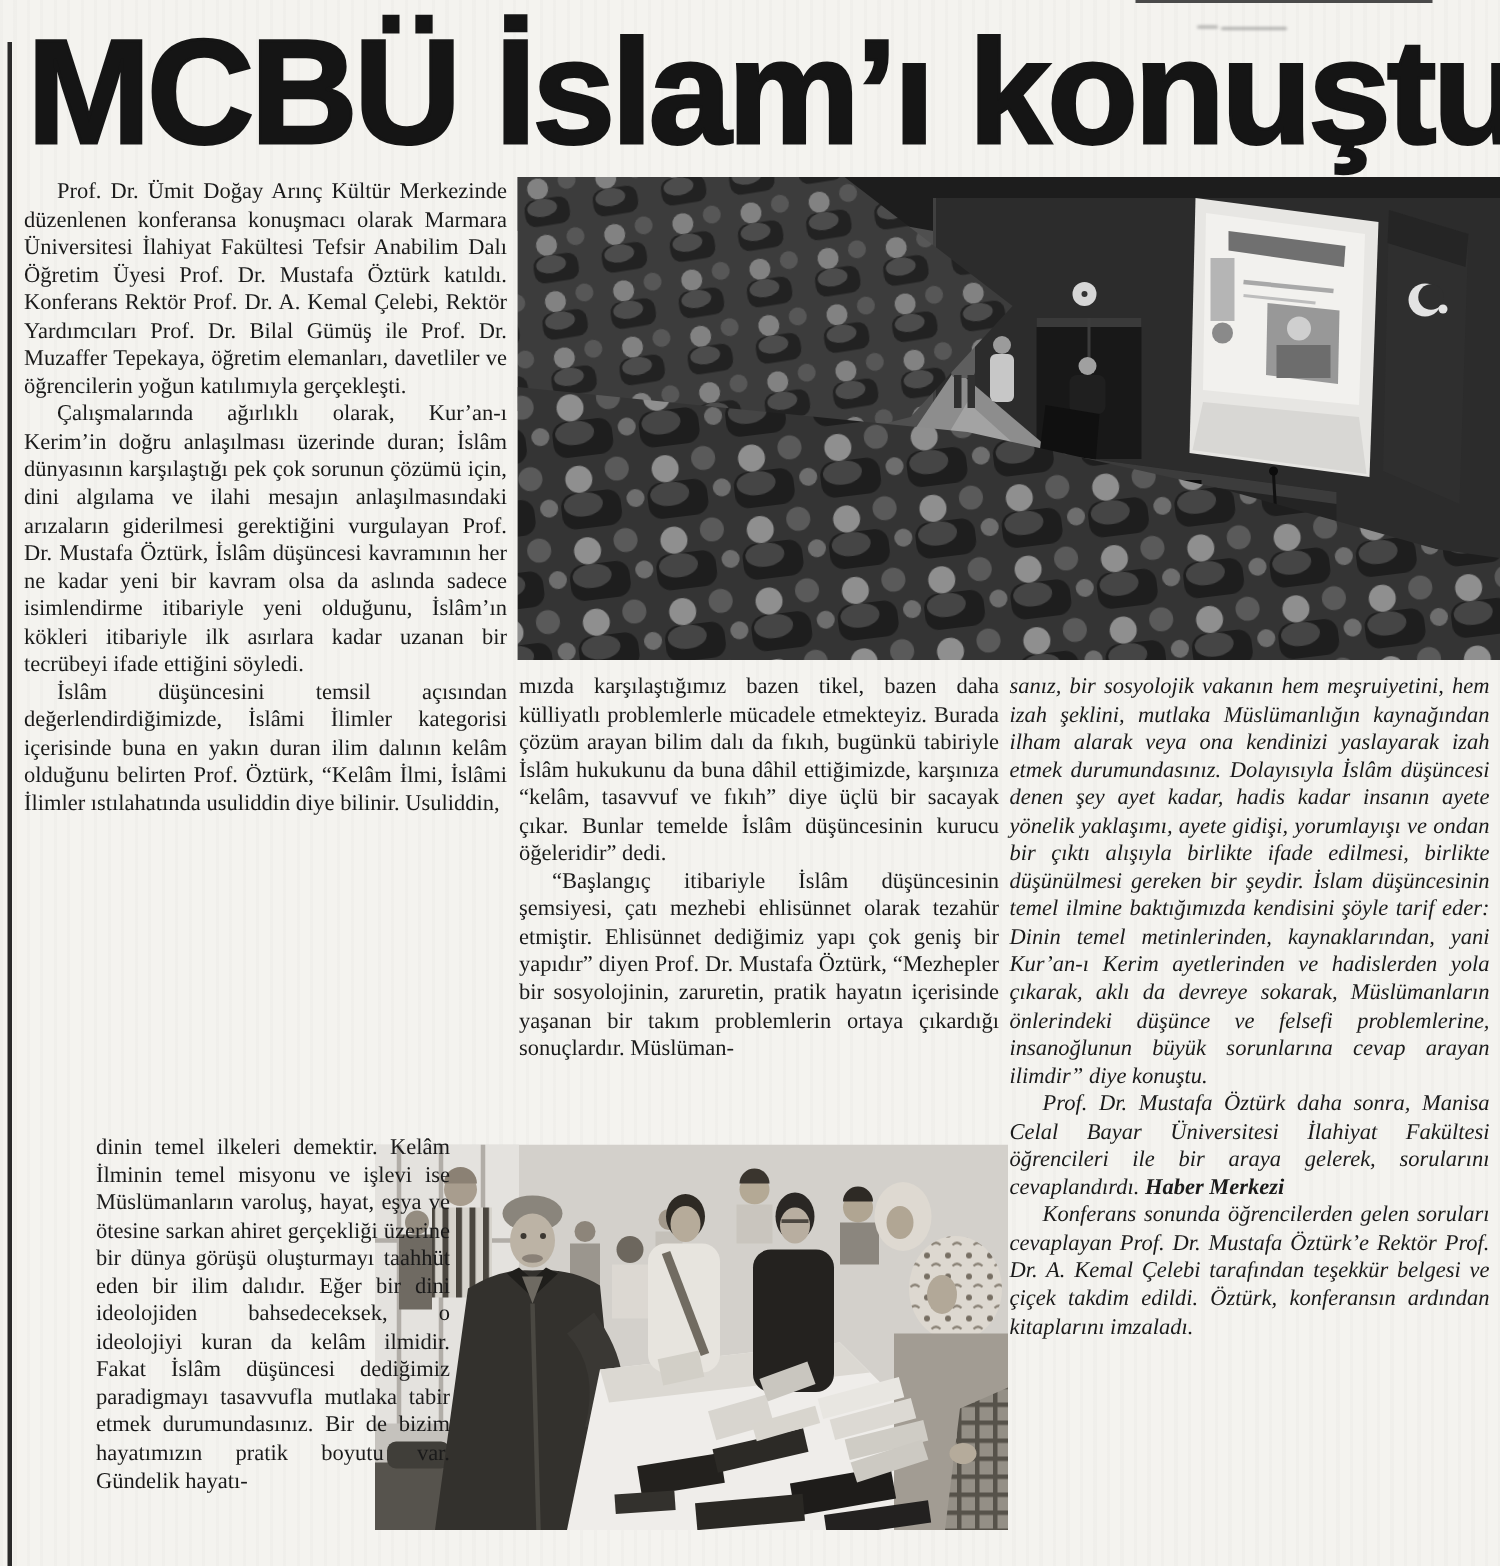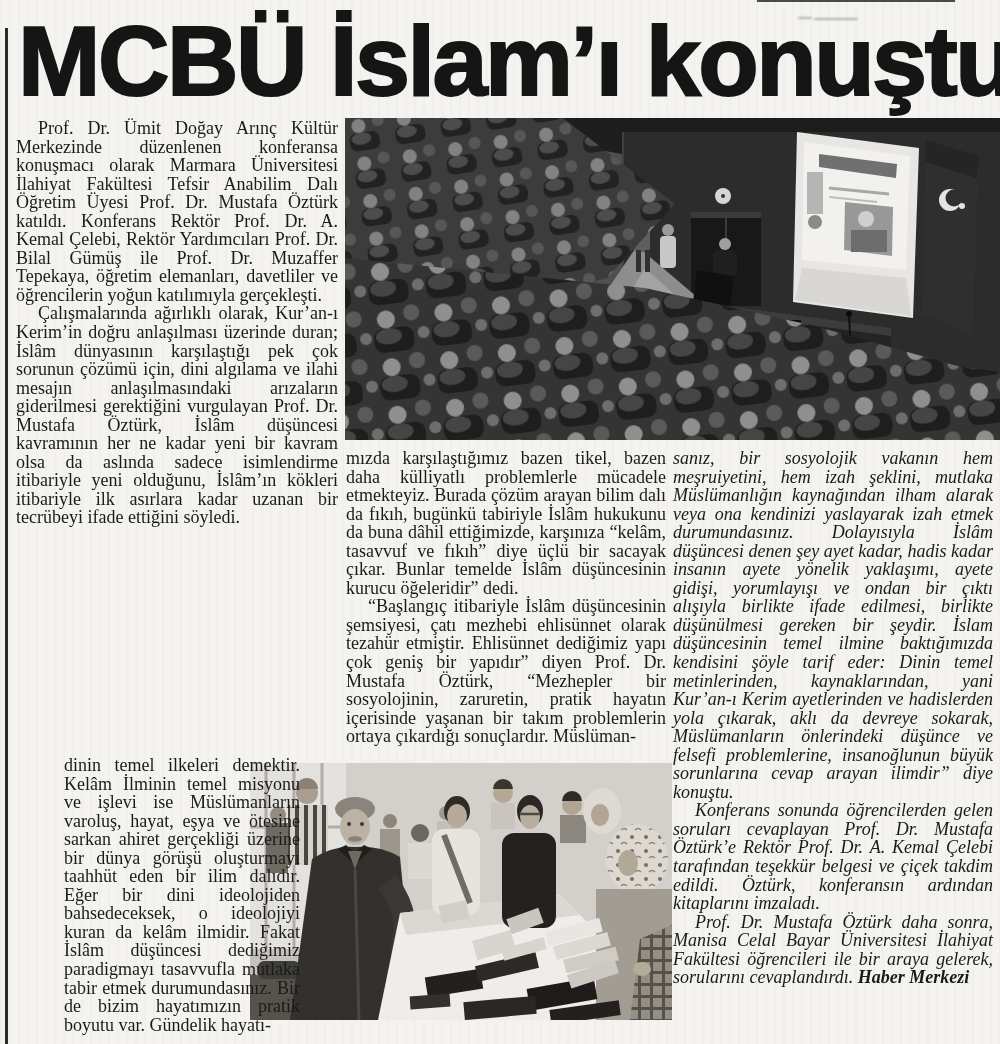--- a/index.html
+++ b/index.html
@@ -15,21 +15,21 @@
   .smudge{position:absolute;left:798px;top:15px;width:62px;height:9px;opacity:.55;filter:blur(1px);}
   .smudge i{display:block;height:2px;background:#777;border-radius:2px;margin-top:2px;}
   .smudge i:first-child{width:14px;margin-left:0;}
   .smudge i:last-child{width:44px;margin-left:16px;margin-top:-1px;}
   .headline{
     position:absolute;left:18px;top:4px;margin:0;white-space:nowrap;
     font-family:"Liberation Sans", sans-serif;font-weight:bold;
     font-size:99px;letter-spacing:-2.5px;color:#151515;
     -webkit-text-stroke:2px #151515;
   }
-  .col{position:absolute;text-align:justify;font-size:18px;line-height:18.55px;}
+  .col{position:absolute;text-align:justify;font-size:15px;line-height:18.55px;}
   .col p{margin:0;}
   .col p.indent{text-indent:22px;}
   #left-a{left:16px;top:119px;width:322px;}
   #left-b{left:16px;top:756px;width:236px;margin-left:48px;}
   #mid{left:346px;top:449px;width:320px;}
   #right{left:673px;top:449px;width:320px;font-style:italic;}
   .byline{font-weight:bold;}
   .photo{position:absolute;display:block;}
   #photo-top{left:345px;top:118px;}
   #photo-bottom{left:250px;top:763px;}
@@ -231,31 +231,32 @@
     <rect x="214" y="236" width="72" height="18" fill="#2a2824" transform="rotate(-5 250 245)"></rect>
     <rect x="160" y="232" width="40" height="13" fill="#33312d" transform="rotate(-4 180 238)"></rect>
     <rect x="318" y="204" width="50" height="14" fill="#ccc9c2" transform="rotate(-18 343 211)"></rect>
     <rect x="300" y="242" width="70" height="15" fill="#232120" transform="rotate(-8 335 249)"></rect>
   </g>
 </svg>
 
 <div id="left-a" class="col">
   <p class="indent">Prof. Dr. Ümit Doğay Arınç Kültür Merkezinde düzenlenen konferansa konuşmacı olarak Marmara Üniversitesi İlahiyat Fakültesi Tefsir Anabilim Dalı Öğretim Üyesi Prof. Dr. Mustafa Öztürk katıldı. Konferans Rektör Prof. Dr. A. Kemal Çelebi, Rektör Yardımcıları Prof. Dr. Bilal Gümüş ile Prof. Dr. Muzaffer Tepekaya, öğretim elemanları, davetliler ve öğrencilerin yoğun katılımıyla gerçekleşti.</p>
   <p class="indent">Çalışmalarında ağırlıklı olarak, Kur’an-ı Kerim’in doğru anlaşılması üzerinde duran; İslâm dünyasının karşılaştığı pek çok sorunun çözümü için, dini algılama ve ilahi mesajın anlaşılmasındaki arızaların giderilmesi gerektiğini vurgulayan Prof. Dr. Mustafa Öztürk, İslâm düşüncesi kavramının her ne kadar yeni bir kavram olsa da aslında sadece isimlendirme itibariyle yeni olduğunu, İslâm’ın kökleri itibariyle ilk asırlara kadar uzanan bir tecrübeyi ifade ettiğini söyledi.</p>
+  <p class="indent">İslâm düşüncesini temsil açısından değerlendirdiğimizde, İslâmi İlimler kategorisi içerisinde buna en yakın duran ilim dalının kelâm olduğunu belirten Prof. Öztürk, “Kelâm İlmi, İslâmi İlimler ıstılahatında usuliddin diye bilinir. Usuliddin,</p>
 </div>
 
 <div id="left-b" class="col">
   <p>dinin temel ilkeleri demektir. Kelâm İlminin temel misyonu ve işlevi ise Müslümanların varoluş, hayat, eşya ve ötesine sarkan ahiret gerçekliği üzerine bir dünya görüşü oluşturmayı taahhüt eden bir ilim dalıdır. Eğer bir dini ideolojiden bahsedeceksek, o ideolojiyi kuran da kelâm ilmidir. Fakat İslâm düşüncesi dediğimiz paradigmayı tasavvufla mutlaka tabir etmek durumundasınız. Bir de bizim hayatımızın pratik boyutu var. Gündelik hayatı-</p>
 </div>
 
 <div id="mid" class="col">
   <p>mızda karşılaştığımız bazen tikel, bazen daha külliyatlı problemlerle mücadele etmekteyiz. Burada çözüm arayan bilim dalı da fıkıh, bugünkü tabiriyle İslâm hukukunu da buna dâhil ettiğimizde, karşınıza “kelâm, tasavvuf ve fıkıh” diye üçlü bir sacayak çıkar. Bunlar temelde İslâm düşüncesinin kurucu öğeleridir” dedi.</p>
   <p class="indent">“Başlangıç itibariyle İslâm düşüncesinin şemsiyesi, çatı mezhebi ehlisünnet olarak tezahür etmiştir. Ehlisünnet dediğimiz yapı çok geniş bir yapıdır” diyen Prof. Dr. Mustafa Öztürk, “Mezhepler bir sosyolojinin, zaruretin, pratik hayatın içerisinde yaşanan bir takım problemlerin ortaya çıkardığı sonuçlardır. Müslüman-</p>
 </div>
 
 <div id="right" class="col">
   <p>sanız, bir sosyolojik vakanın hem meşruiyetini, hem izah şeklini, mutlaka Müslümanlığın kaynağından ilham alarak veya ona kendinizi yaslayarak izah etmek durumundasınız. Dolayısıyla İslâm düşüncesi denen şey ayet kadar, hadis kadar insanın ayete yönelik yaklaşımı, ayete gidişi, yorumlayışı ve ondan bir çıktı alışıyla birlikte ifade edilmesi, birlikte düşünülmesi gereken bir şeydir. İslam düşüncesinin temel ilmine baktığımızda kendisini şöyle tarif eder: Dinin temel metinlerinden, kaynaklarından, yani Kur’an-ı Kerim ayetlerinden ve hadislerden yola çıkarak, aklı da devreye sokarak, Müslümanların önlerindeki düşünce ve felsefi problemlerine, insanoğlunun büyük sorunlarına cevap arayan ilimdir” diye konuştu.</p>
-  <p class="indent">Konferans sonunda öğrencilerden gelen soruları cevaplayan Prof. Dr. Mustafa Öztürk’e Rektör Prof. Dr. A. Kemal Çelebi tarafından teşekkür belgesi ve çiçek takdim edildi. Öztürk, konferansın ardından kitaplarını imzaladı.</p>
   <p class="indent">
     <span>Prof. Dr. Mustafa Öztürk daha sonra, Manisa Celal Bayar Üniversitesi İlahiyat Fakültesi öğrencileri ile bir araya gelerek, sorularını cevaplandırdı.</span>
     <span class="byline">Haber Merkezi</span>
   </p>
+  <p class="indent">Konferans sonunda öğrencilerden gelen soruları cevaplayan Prof. Dr. Mustafa Öztürk’e Rektör Prof. Dr. A. Kemal Çelebi tarafından teşekkür belgesi ve çiçek takdim edildi. Öztürk, konferansın ardından kitaplarını imzaladı.</p>
 </div>
 
 </body></html>

